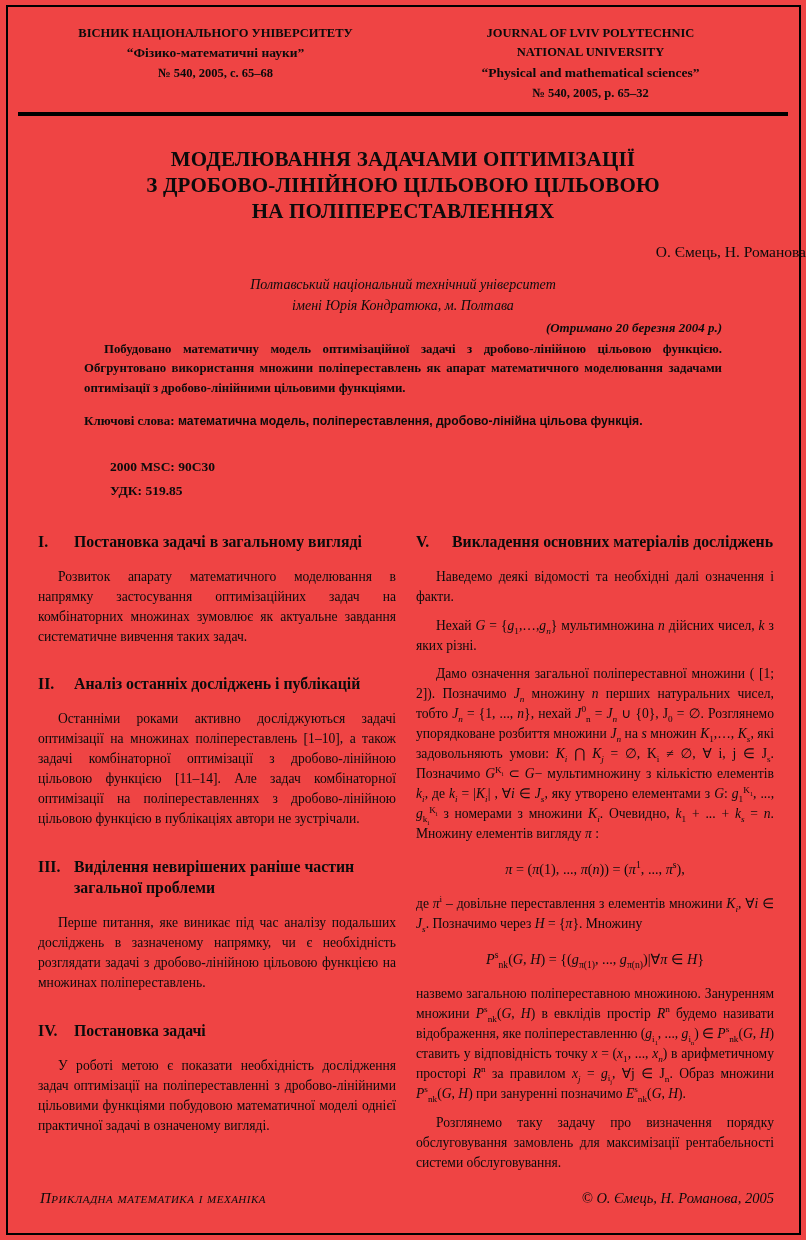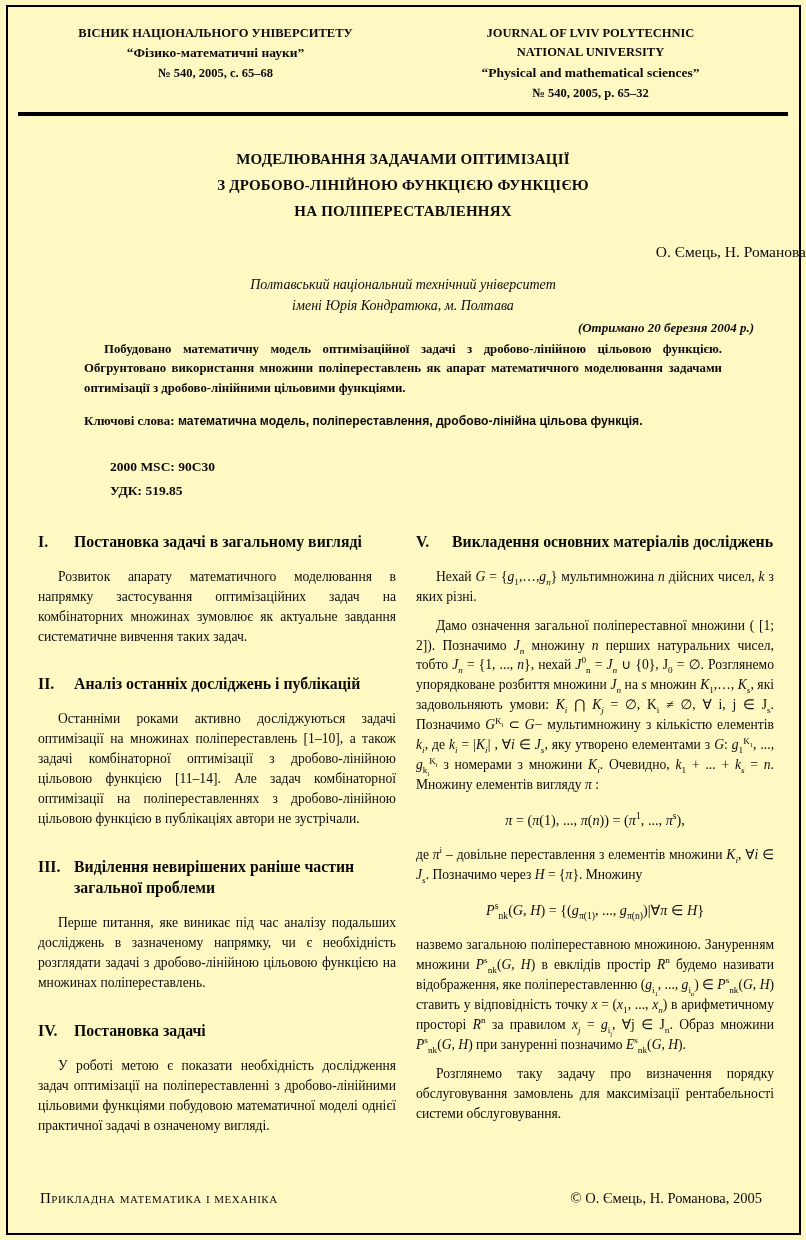--- a/index.html
+++ b/index.html
@@ -1,54 +1,54 @@
 <!DOCTYPE html>
 <html><head>
 <meta charset="utf-8">
 <style>
   * { box-sizing: border-box; }
   html,body { margin:0; padding:0; background:#e8e8e8; }
   .page {
     position:relative; width:806px; height:1240px; margin:0 auto;
-    background:#fef9c3; color:#0b0b0b; overflow:hidden;
+    background:#ef4444; color:#0b0b0b; overflow:hidden;
     font-family:"Liberation Serif", serif;
   }
   .page-border { position:absolute; top:5px; left:6px; right:5px; bottom:5px; border:2px solid #000; pointer-events:none; }
 
   
   .header { display:flex; padding:24px 28px 0 28px; }
   .header-col { flex:1; text-align:center; font-weight:bold; font-size:12.5px; line-height:1.55; }
   .header-col .series { font-size:13.5px; }
   .double-rule { margin:9px 18px 0 18px; height:2px; border-top:2px solid #000; border-bottom:2px solid #000; }
 
   
-  .title { margin:30px 40px 0; text-align:center; font-weight:bold; font-size:15px; line-height:26px; letter-spacing:.2px; }
+  .title { margin:30px 40px 0; text-align:center; font-weight:bold; font-size:21px; line-height:26px; letter-spacing:.2px; }
   .authors { margin-top:19px; text-align:right; font-size:15.5px; }
   .affiliation { margin-top:13px; text-align:center; font-style:italic; font-size:14px; line-height:1.5; }
-  .received { margin:4px 52px 0; text-align:right; font-style:italic; font-weight:bold; font-size:13px; }
+  .received { margin:4px 84px 0; text-align:right; font-style:italic; font-weight:bold; font-size:13px; }
   .abstract { margin:4px 84px 15px; font-weight:bold; font-size:12.8px; line-height:1.52; text-align:justify; text-indent:20px; }
   .keywords { margin:9px 84px 8px; font-size:13px; }
   .kw-label { font-weight:bold; }
   .kw-value { font-family:"Liberation Sans", sans-serif; font-weight:bold; font-size:12.2px; }
   .meta { margin:26px 0 0 110px; font-weight:bold; font-size:13.5px; line-height:1.75; }
 
   
   .columns { display:flex; gap:20px; margin:28px 32px 0 38px; }
   .col { flex:1; min-width:0; }
   .sec-h { display:flex; font-weight:bold; font-size:15.8px; line-height:1.33; margin:27px 0 15px; }
   .sec-h.first { margin-top:0; }
   .sec-num { width:36px; flex-shrink:0; }
   .sec-title { flex:1; }
   .body-p { font-size:13.6px; line-height:1.47; text-align:justify; margin:0 0 9px; text-indent:20px; }
   .no-indent { text-indent:0; }
   .formula { text-align:center; font-size:14.2px; margin:15px 0 14px; text-indent:0; }
   sub, sup { font-size:68%; line-height:0; }
 
   
-  .footer { position:absolute; left:40px; right:44px; top:1190px; display:flex; justify-content:space-between; align-items:baseline; }
+  .footer { position:absolute; left:40px; right:32px; top:1190px; display:flex; justify-content:space-between; align-items:baseline;font-style:italic; }
   .series-footer { font-variant:small-caps; font-size:15px; letter-spacing:.5px; }
   .copyright { font-size:14.5px; }
 </style>
 </head>
 <body>
 
 <div class="page">
   <div class="page-border"></div>
 
   <div class="header">
@@ -61,21 +61,21 @@
       <div>JOURNAL OF LVIV POLYTECHNIC</div>
       <div>NATIONAL UNIVERSITY</div>
       <div class="series">“Physical and mathematical sciences”</div>
       <div>№ 540, 2005, p. 65–32</div>
     </div>
   </div>
   <div class="double-rule"></div>
 
   <div class="title">
     <div>МОДЕЛЮВАННЯ ЗАДАЧАМИ ОПТИМІЗАЦІЇ</div>
-    <div>З ДРОБОВО-ЛІНІЙНОЮ ФУНКЦІЄЮ ФУНКЦІЄЮ</div>
+    <div>З ДРОБОВО-ЛІНІЙНОЮ ЦІЛЬОВОЮ ЦІЛЬОВОЮ</div>
     <div>НА ПОЛІПЕРЕСТАВЛЕННЯХ</div>
   </div>
 
   <div class="authors">О. Ємець, Н. Романова</div>
 
   <div class="affiliation">
     <div>Полтавський національний технічний університет</div>
     <div>імені Юрія Кондратюка, м. Полтава</div>
   </div>
 
@@ -119,20 +119,21 @@
         <span class="sec-title">Постановка задачі</span>
       </div>
       <p class="body-p">У роботі метою є показати необхідність дослідження задач оптимізації на поліпереставленні з дробово-лінійними цільовими функціями побудовою математичної моделі однієї практичної задачі в означеному вигляді.</p>
     </div>
 
     <div class="col">
       <div class="sec-h first">
         <span class="sec-num">V.</span>
         <span class="sec-title">Викладення основних матеріалів досліджень</span>
       </div>
+      <p class="body-p">Наведемо деякі відомості та необхідні далі означення і факти.</p>
       <p class="body-p">Нехай <i>G</i> = {<i>g</i><sub>1</sub>,…,<i>g<sub>n</sub></i>} мультимножина <i>n</i> дійсних чисел, <i>k</i> з яких різні.</p>
       <p class="body-p">Дамо означення загальної поліпереставної множини ( [1; 2]). Позначимо <i>J<sub>n</sub></i>  множину <i>n</i> перших натуральних чисел, тобто <i>J<sub>n</sub></i> = {1, ..., <i>n</i>}, нехай <i>J</i><sup>0</sup><sub>n</sub> = <i>J<sub>n</sub></i> ∪ {0}, J<sub>0</sub> = ∅. Розглянемо упорядковане розбиття множини <i>J<sub>n</sub></i> на <i>s</i> множин <i>K</i><sub>1</sub>,…, <i>K<sub>s</sub></i>, які задовольняють умови: <i>K<sub>i</sub></i> ⋂ <i>K<sub>j</sub></i> = ∅,  K<sub>i</sub> ≠ ∅,  ∀ i, j ∈ J<sub>s</sub>. Позначимо <i>G</i><sup>K<sub>i</sub></sup> ⊂ <i>G</i>− мультимножину з кількістю елементів <i>k<sub>i</sub></i>, де <i>k<sub>i</sub></i> = |<i>K<sub>i</sub></i>| , ∀<i>i</i> ∈ <i>J<sub>s</sub></i>, яку утворено елементами з <i>G</i>: <i>g</i><sub>1</sub><sup>K<sub>1</sub></sup>, ..., <i>g</i><sub>k<sub>i</sub></sub><sup>K<sub>i</sub></sup> з номерами з множини <i>K<sub>i</sub></i>. Очевидно, <i>k</i><sub>1</sub> + ... + <i>k<sub>s</sub></i> = <i>n</i>. Множину елементів вигляду <i>π</i> :</p>
       <p class="body-p formula"><i>π</i> = (<i>π</i>(1), ..., <i>π</i>(<i>n</i>)) = (<i>π</i><sup>1</sup>, ..., <i>π</i><sup>s</sup>),</p>
       <p class="body-p no-indent">де <i>π</i><sup>i</sup> – довільне переставлення з елементів множини <i>K<sub>i</sub></i>, ∀<i>i</i> ∈ <i>J<sub>s</sub></i>. Позначимо через <i>H</i> = {<i>π</i>}. Множину</p>
       <p class="body-p formula"><i>P</i><sup>s</sup><sub>nk</sub>(<i>G</i>, <i>H</i>) = {(<i>g</i><sub>π(1)</sub>, ..., <i>g</i><sub>π(n)</sub>)|∀<i>π</i> ∈ <i>H</i>}</p>
       <p class="body-p no-indent">назвемо загальною поліпереставною множиною. Зануренням множини <i>P</i><sup>s</sup><sub>nk</sub>(<i>G</i>, <i>H</i>) в евклідів простір <i>R</i><sup>n</sup> будемо називати відображення, яке поліпереставленню (<i>g</i><sub>i<sub>1</sub></sub>, ..., <i>g</i><sub>i<sub>n</sub></sub>) ∈ <i>P</i><sup>s</sup><sub>nk</sub>(<i>G</i>, <i>H</i>) ставить у відповідність точку <i>x</i> = (<i>x</i><sub>1</sub>, ..., <i>x<sub>n</sub></i>) в арифметичному просторі <i>R</i><sup>n</sup> за правилом <i>x<sub>j</sub></i> = <i>g</i><sub>i<sub>j</sub></sub>, ∀j ∈ J<sub>n</sub>. Образ множини <i>P</i><sup>s</sup><sub>nk</sub>(<i>G</i>, <i>H</i>) при зануренні позначимо <i>E</i><sup>s</sup><sub>nk</sub>(<i>G</i>, <i>H</i>).</p>
       <p class="body-p">Розглянемо таку задачу про визначення порядку обслуговування замовлень для максимізації рентабельності системи обслуговування.</p>
     </div>
 
   </div>

